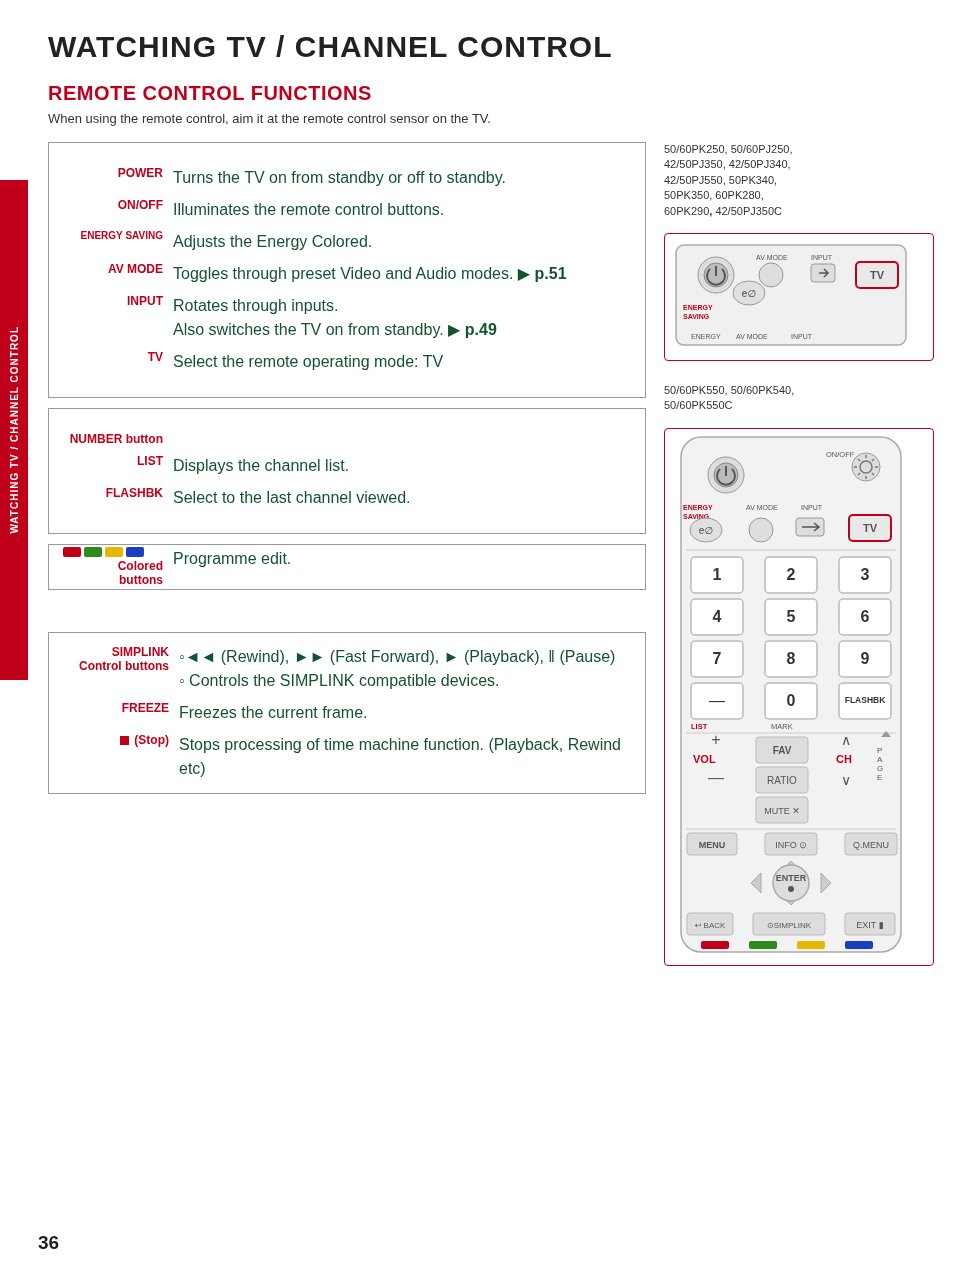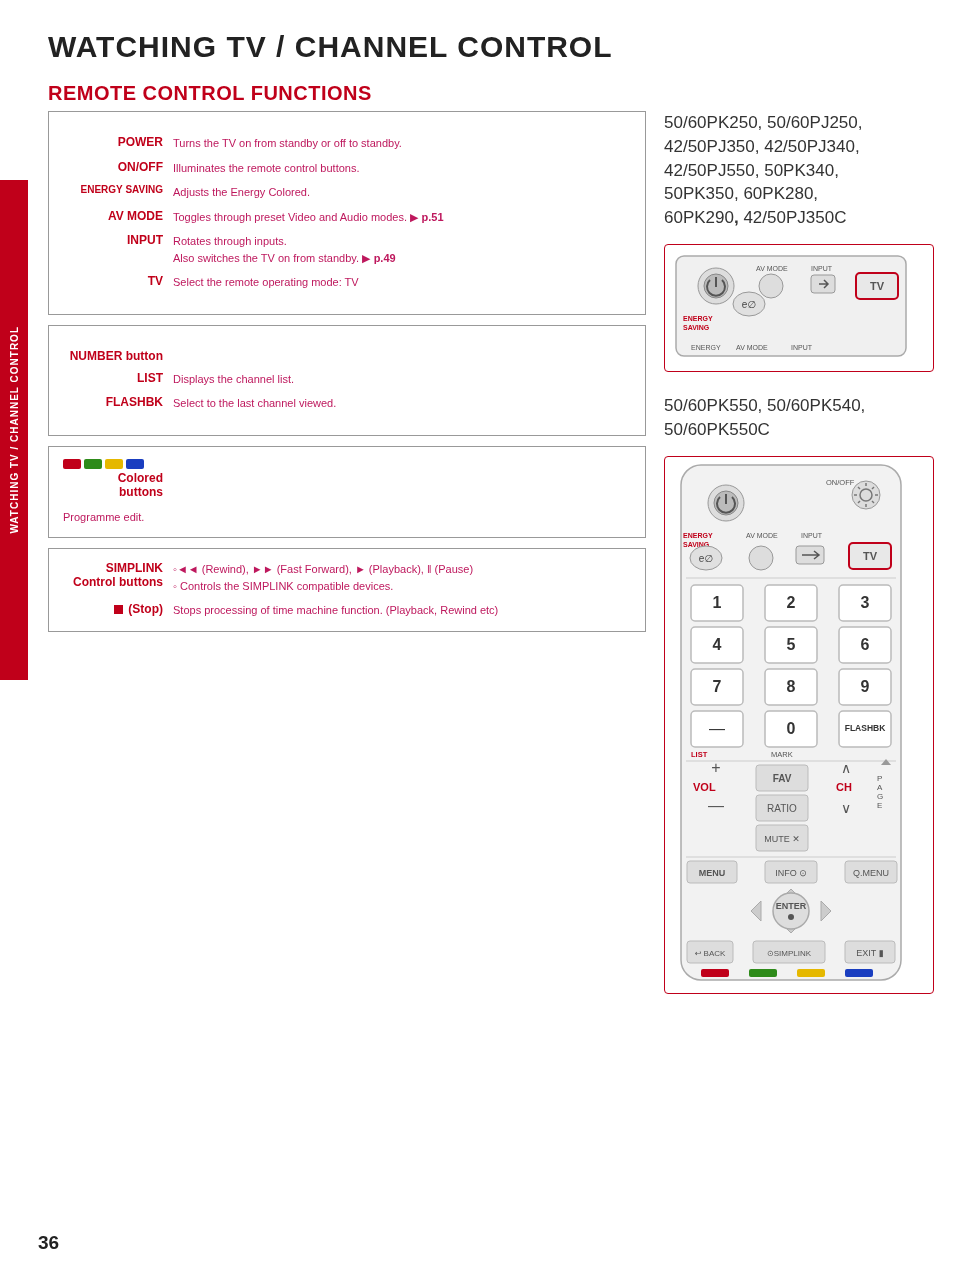--- a/index.html
+++ b/index.html
@@ -118,33 +118,32 @@
       font-weight: bold;
       color: #c0001a;
       min-width: 100px;
       text-align: right;
       font-size: 12px;
       flex-shrink: 0;
     }
     .info-label.energy { color: #c0001a; font-size: 10px; }
 
     .info-desc {
-      color: #be185d;
-      font-size: 11px;
+      color: #14532d;
+      font-size: 16px;
       line-height: 1.5;
     }
 
     
     .colored-box {
       border: 1.5px solid #999;
-      padding: 12px 14px;
+      padding: 2px 14px;
       display: flex;
       gap: 10px;
       align-items: flex-start;
-      flex-direction: column;
     }
     .colored-label {
       min-width: 100px;
       text-align: right;
       flex-shrink: 0;
     }
     .colored-buttons-row {
       display: flex;
       gap: 3px;
       margin-bottom: 2px;
@@ -152,22 +151,23 @@
     .btn-colored {
       width: 18px;
       height: 10px;
       border-radius: 2px;
       display: inline-block;
     }
 
     
     .simplink-box {
       border: 1.5px solid #999;
-      padding: 12px 14px;
+      padding: 12px 20px;
       font-size: 12px;
+      margin-top: 32px;
     }
     .simplink-row {
       display: flex;
       margin-bottom: 8px;
       gap: 10px;
     }
     .simplink-row:last-child { margin-bottom: 0; }
     .simplink-label {
       min-width: 100px;
       text-align: right;
@@ -189,21 +189,21 @@
     
     .page-number {
       position: absolute;
       bottom: 18px;
       left: 38px;
       font-size: 19px;
       font-weight: bold;
       color: #222;
     }
     .remote-section-title {
-      font-size: 17px;
+      font-size: 11px;
       color: #333;
       margin-bottom: 4px;
       line-height: 1.4;
     }
 
     
     .remote-wrapper {
       border: 1.5px solid #c0001a;
       border-radius: 4px;
       background: #fff;
@@ -223,20 +223,21 @@
   <div class="side-tab">
     <span class="side-tab-text">WATCHING TV / CHANNEL CONTROL</span>
   </div>
 
   <div class="main-content">
 
     <h1 class="page-title">WATCHING TV / CHANNEL CONTROL</h1>
 
     <h2 class="section-title">REMOTE CONTROL FUNCTIONS</h2>
 
+    <p class="intro-text">When using the remote control, aim it at the remote control sensor on the TV.</p>
 
     <div class="two-col">
 
       <div class="left-col">
 
         <div class="info-box">
 
           <div class="info-row">
             <span class="info-label" style="color:#c0001a">POWER</span>
             <span class="info-desc">Turns the TV on from standby or off to standby.</span>
@@ -309,20 +310,24 @@
             <div class="simplink-label">
               <div class="simplink-label-main">SIMPLINK</div>
               <div class="simplink-label-sub">Control buttons</div>
             </div>
             <div class="info-desc">
               ◦◄◄ (Rewind), ►► (Fast Forward), ► (Playback), ‖ (Pause)<br>
               ◦ Controls the SIMPLINK compatible devices.
             </div>
           </div>
 
+          <div class="simplink-row">
+            <span class="simplink-label simplink-label-freeze">FREEZE</span>
+            <span class="info-desc">Freezes the current frame.</span>
+          </div>
 
           <div class="simplink-row">
             <span class="simplink-label simplink-label-stop"><span class="stop-square"></span> (Stop)</span>
             <span class="info-desc">Stops processing of time machine function. (Playback, Rewind etc)</span>
           </div>
 
         </div>
 
       </div>
 

